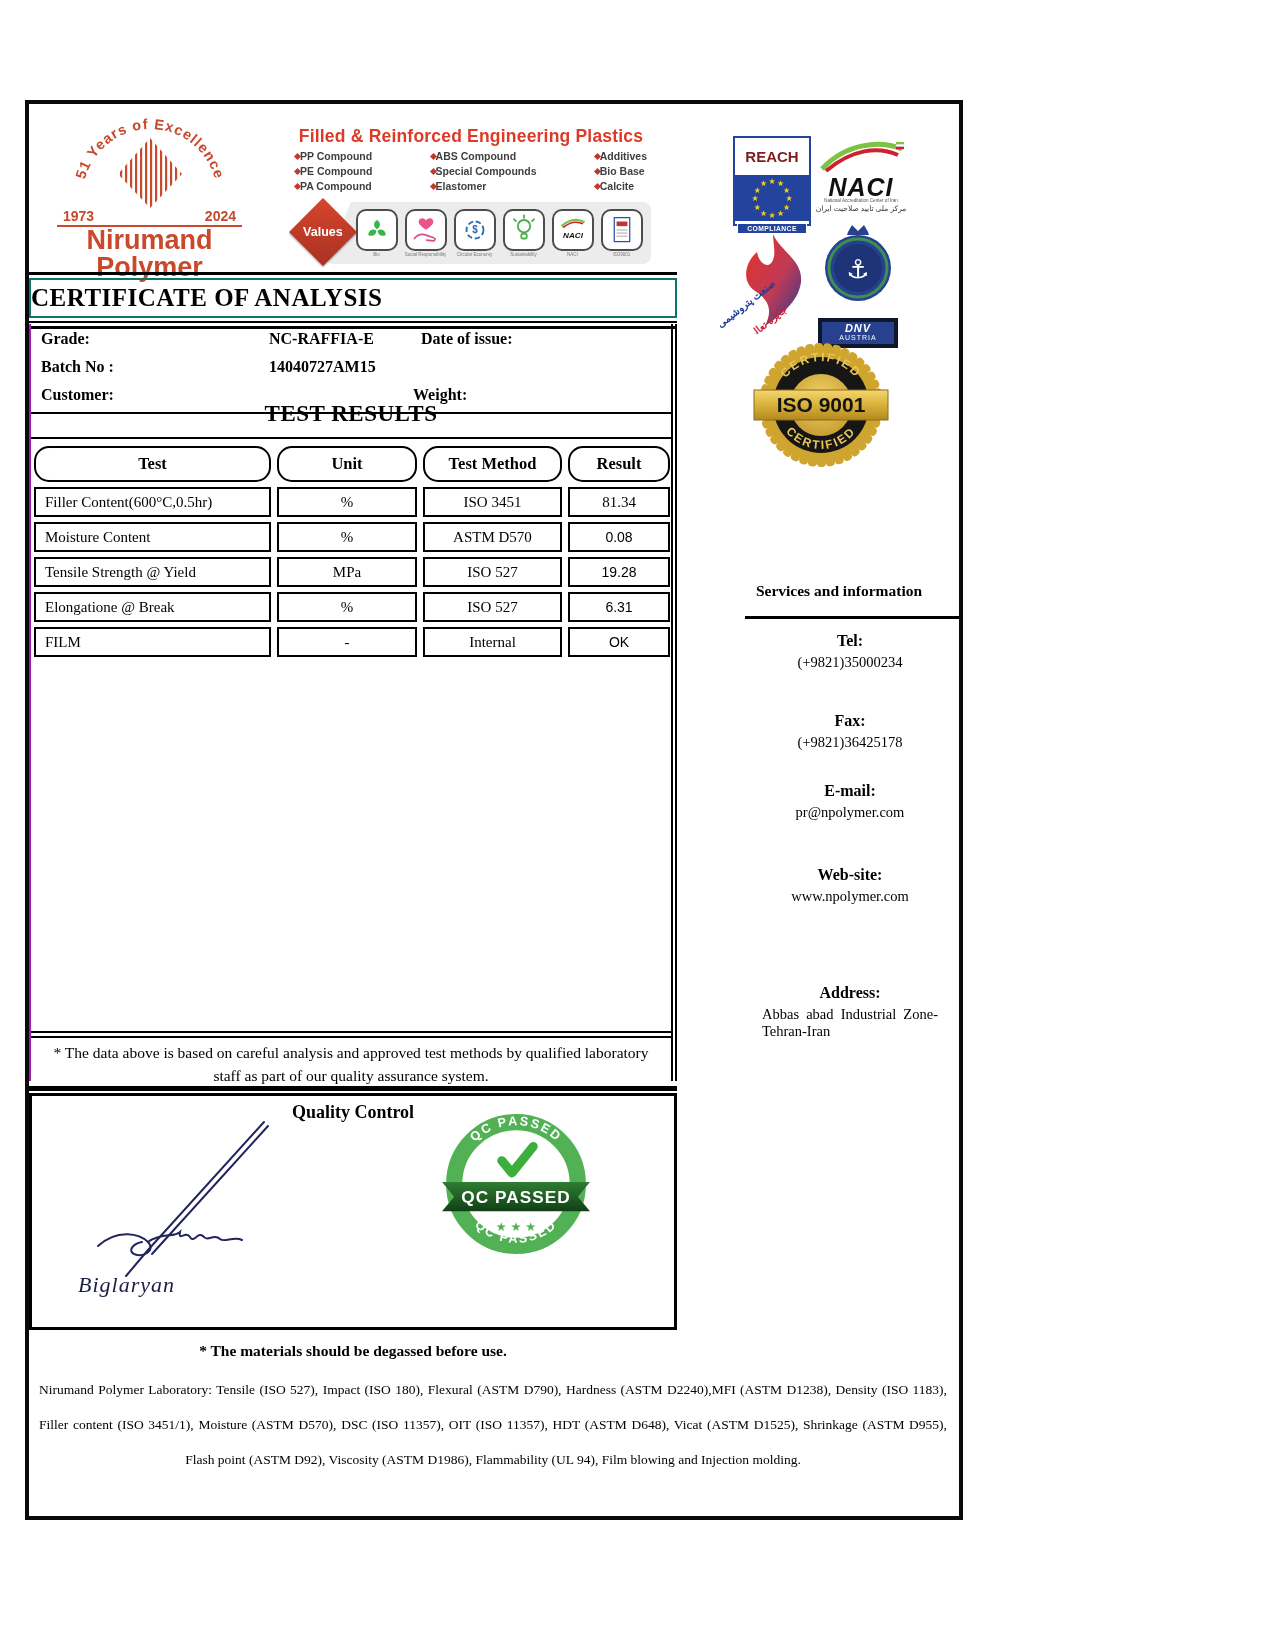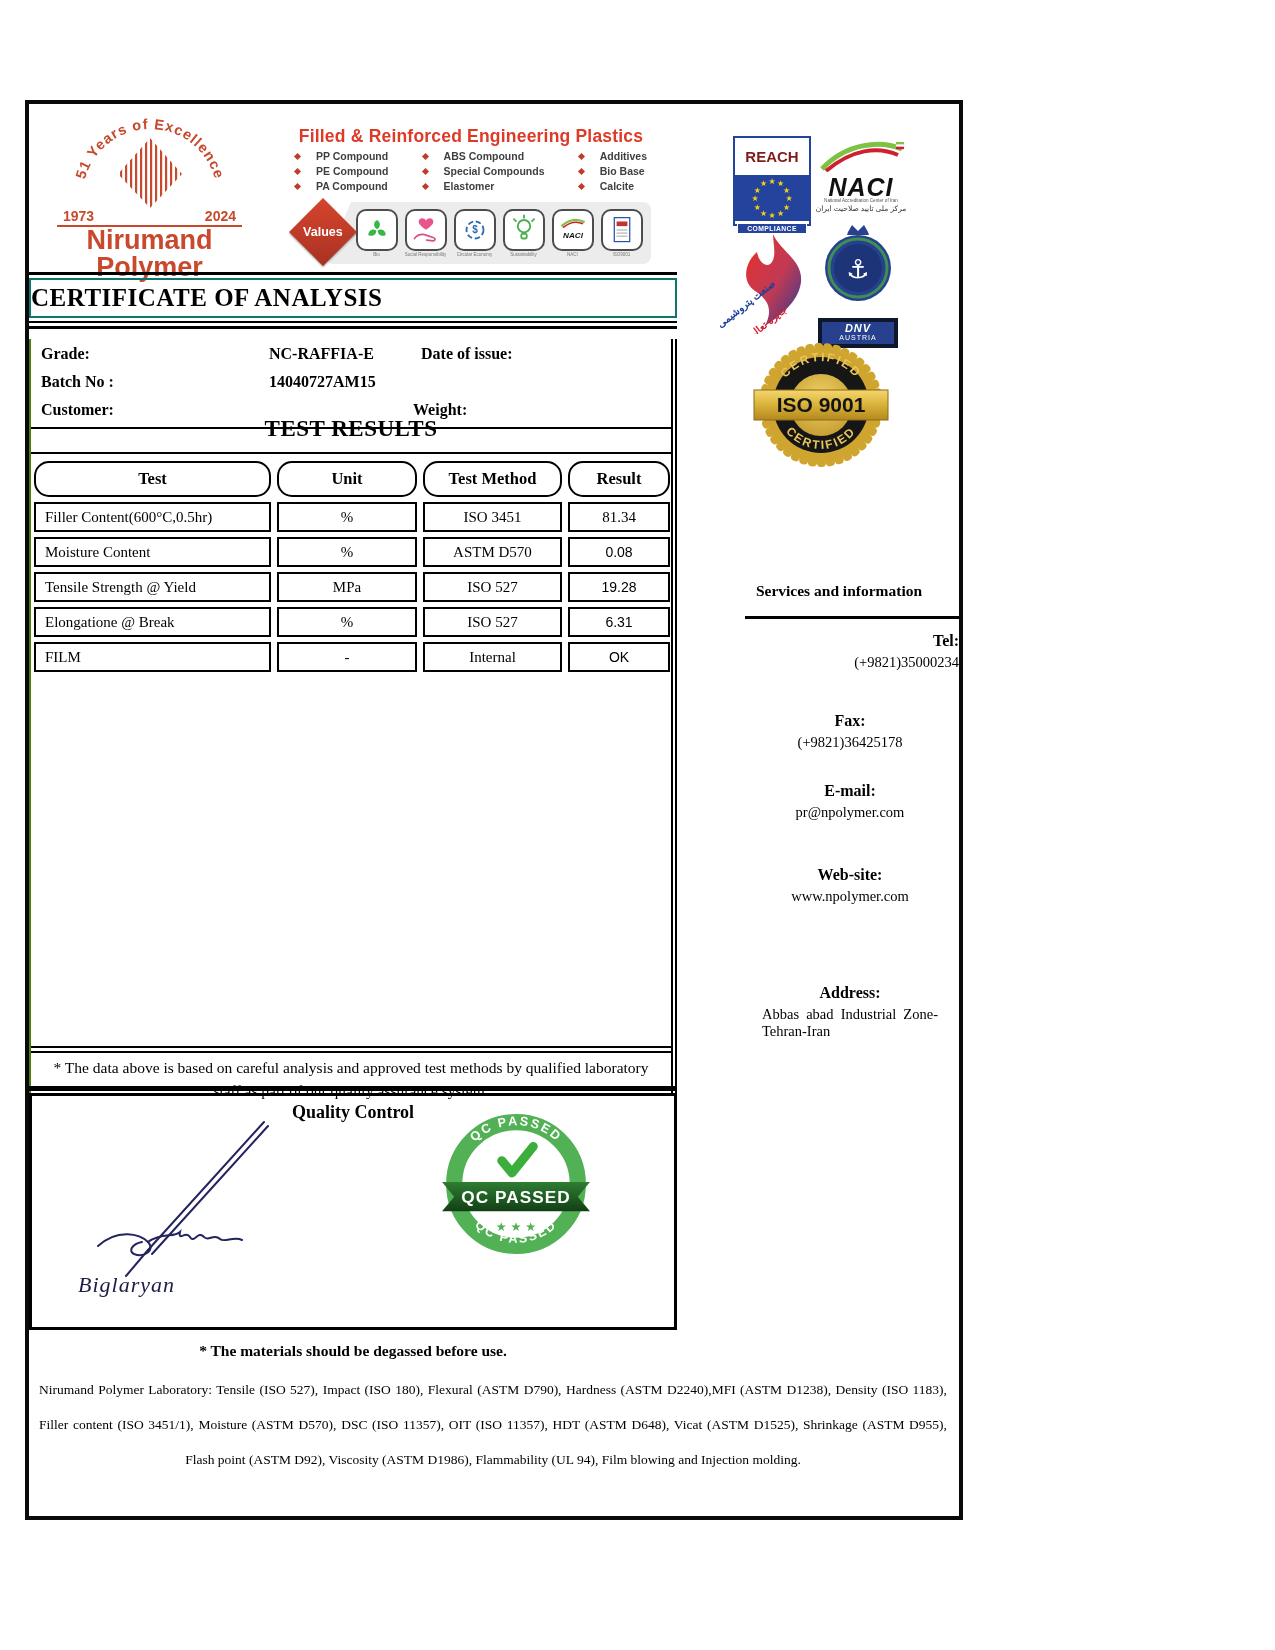--- a/index.html
+++ b/index.html
@@ -14,21 +14,21 @@
   .np-logo svg{display:block;margin:0 auto;}
   .np-years{display:flex;justify-content:space-between;align-items:flex-end;font-weight:bold;font-size:14px;
             border-bottom:2px solid #c8492c;padding:0 6px 1px 6px;}
   .np-name{font-size:27px;font-weight:800;line-height:27px;text-align:center;letter-spacing:0;}
 
   
   .products{left:266px;top:22px;width:352px;font-family:"Liberation Sans","DejaVu Sans",sans-serif;}
   .products-title{font-size:17.5px;font-weight:800;color:#dd3a27;text-align:center;letter-spacing:.2px;}
   .prod-cols{display:flex;justify-content:space-between;margin-top:3px;}
   .prod-col{display:flex;flex-direction:column;gap:3px;}
-  .prod-item{display:flex;align-items:center;gap:16px;font-size:10.5px;font-weight:bold;color:#3f3f3f;}
+  .prod-item{display:flex;align-items:center;gap:0;font-size:10.5px;font-weight:bold;color:#3f3f3f;}
   .dia{width:5px;height:5px;background:#c0392b;transform:rotate(45deg);flex:none;}
 
   
   .values-row{left:268px;top:94px;width:356px;height:72px;}
   .values-banner{position:absolute;left:28px;top:4px;width:326px;height:62px;background:#ececec;border-radius:8px;
                  clip-path:polygon(26px 0,100% 0,100% 100%,0 100%);
                  display:flex;align-items:center;justify-content:flex-end;gap:6px;padding:0 8px 0 30px;box-sizing:border-box;}
   .vitem{display:flex;flex-direction:column;align-items:center;width:46px;}
   .vbox{width:42px;height:42px;border:2px solid #4d4d4d;border-radius:10px;background:#fff;display:flex;
         align-items:center;justify-content:center;box-sizing:border-box;}
@@ -54,21 +54,21 @@
   .dnv{left:788px;top:120px;width:82px;height:108px;text-align:center;font-family:"Liberation Sans","DejaVu Sans",sans-serif;}
   .dnv-plate{margin:12px auto 0;width:72px;background:#27418f;border:4px solid #0f172a;color:#fff;padding:1px 0 2px;}
   .dnv-name{font-size:11px;font-weight:800;font-style:italic;letter-spacing:1px;line-height:11px;}
   .dnv-sub{font-size:7px;letter-spacing:1px;line-height:8px;}
 
   
   .hline{background:#000;}
   .title-box{left:0;top:174px;width:648px;height:40px;border:2px solid #0f766e;box-sizing:border-box;
              display:flex;align-items:center;font-size:25px;font-weight:bold;letter-spacing:.5px;}
   .dbl{box-sizing:border-box;border-top:2px solid #000;border-bottom:3px solid #000;height:8px;width:648px;}
-  .main-box{left:0;top:235px;width:648px;height:757px;border-left:2px solid #4d7c0f;border-right:6px double #000;box-sizing:border-box;}
+  .main-box{left:0;top:220px;width:648px;height:757px;border-left:2px solid #a21caf;border-right:6px double #000;box-sizing:border-box;}
   .irow span{position:absolute;font-size:16px;font-weight:bold;white-space:nowrap;}
   .results-title{left:0;top:77px;width:100%;text-align:center;font-size:23px;font-weight:bold;letter-spacing:.5px;}
   .tbl{left:3px;top:117px;width:636px;}
   .trow{display:flex;gap:6px;margin-top:5px;}
   .tcell{border:2px solid #000;box-sizing:border-box;height:30px;display:flex;align-items:center;justify-content:center;
          font-size:15px;background:#fff;}
   .thead .tcell{height:36px;font-size:16.5px;font-weight:bold;border-radius:15px;}
   .c1{width:237px;}.c2{width:140px;}.c3{width:139px;}.c4{flex:1;}
   .trow .c1.left{justify-content:flex-start;padding-left:9px;}
   .sans{font-family:Liberation Sans, sans-serif;font-size:14px;text-align:center;}
@@ -432,21 +432,21 @@
         <path d="M61,52 l10,12 l21,-26" stroke="#3cae3c" stroke-width="9" fill="none" stroke-linecap="round" stroke-linejoin="round"></path>
         <polygon points="2,73 148,73 136,87.5 148,102 2,102 14,87.5" fill="url(#ribbon)"></polygon>
         <text x="75" y="93.5" text-anchor="middle" font-family="Liberation Sans, DejaVu Sans, sans-serif" font-size="17" font-weight="bold" fill="#fff" letter-spacing="1">QC PASSED</text>
         <text x="75" y="121" text-anchor="middle" font-family="DejaVu Sans, sans-serif" font-size="12" fill="#52b154">★ ★ ★</text>
       </svg>
     </div>
 
     <div class="abs services-title">Services and information</div>
     <div class="abs services-line"></div>
 
-    <div class="abs contact" style="top:528px;text-align:right;">
+    <div class="abs contact" style="top:528px;">
       <div class="lbl">Tel:</div>
       <div class="val">(+9821)35000234</div>
     </div>
     <div class="abs contact" style="top:608px;">
       <div class="lbl">Fax:</div>
       <div class="val">(+9821)36425178</div>
     </div>
     <div class="abs contact" style="top:678px;">
       <div class="lbl">E-mail:</div>
       <div class="val">pr@npolymer.com</div>

